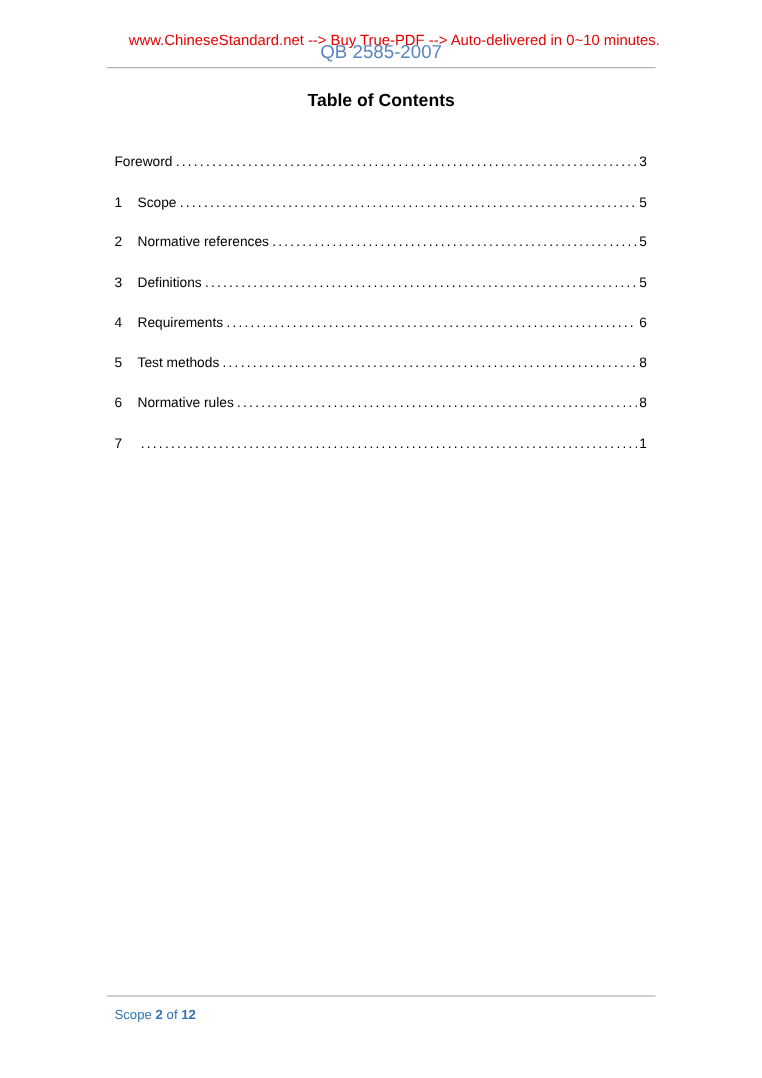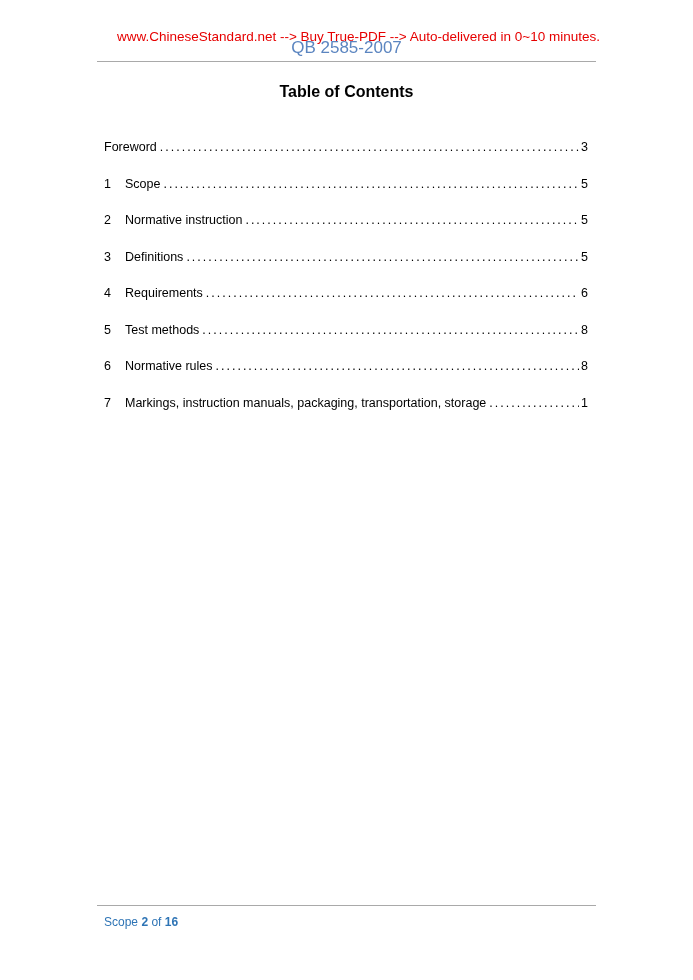--- a/index.html
+++ b/index.html
@@ -96,21 +96,21 @@
 
   <div class="toc-row">
     <span class="toc-num">1</span>
     <span class="toc-label">Scope</span>
     <span class="toc-leader">........................................................................................................................................................................................................</span>
     <span class="toc-page">5</span>
   </div>
 
   <div class="toc-row">
     <span class="toc-num">2</span>
-    <span class="toc-label">Normative instruction</span>
+    <span class="toc-label">Normative references</span>
     <span class="toc-leader">........................................................................................................................................................................................................</span>
     <span class="toc-page">5</span>
   </div>
 
   <div class="toc-row">
     <span class="toc-num">3</span>
     <span class="toc-label">Definitions</span>
     <span class="toc-leader">........................................................................................................................................................................................................</span>
     <span class="toc-page">5</span>
   </div>
@@ -131,29 +131,28 @@
 
   <div class="toc-row">
     <span class="toc-num">6</span>
     <span class="toc-label">Normative rules</span>
     <span class="toc-leader">........................................................................................................................................................................................................</span>
     <span class="toc-page">8</span>
   </div>
 
   <div class="toc-row">
     <span class="toc-num">7</span>
-    <span class="toc-label">Markings, instruction manuals, packaging, transportation, storage</span>
     <span class="toc-leader">........................................................................................................................................................................................................</span>
     <span class="toc-page">1</span>
   </div>
 
 </div>
 
 <div class="rule rule-footer"></div>
 
 <div class="footer-bar">
   <div class="footer-page">
     <span>Scope</span>
     <span class="bold">2</span>
     <span>of</span>
-    <span class="bold">16</span>
+    <span class="bold">12</span>
   </div>
 </div>
 
 </body></html>

